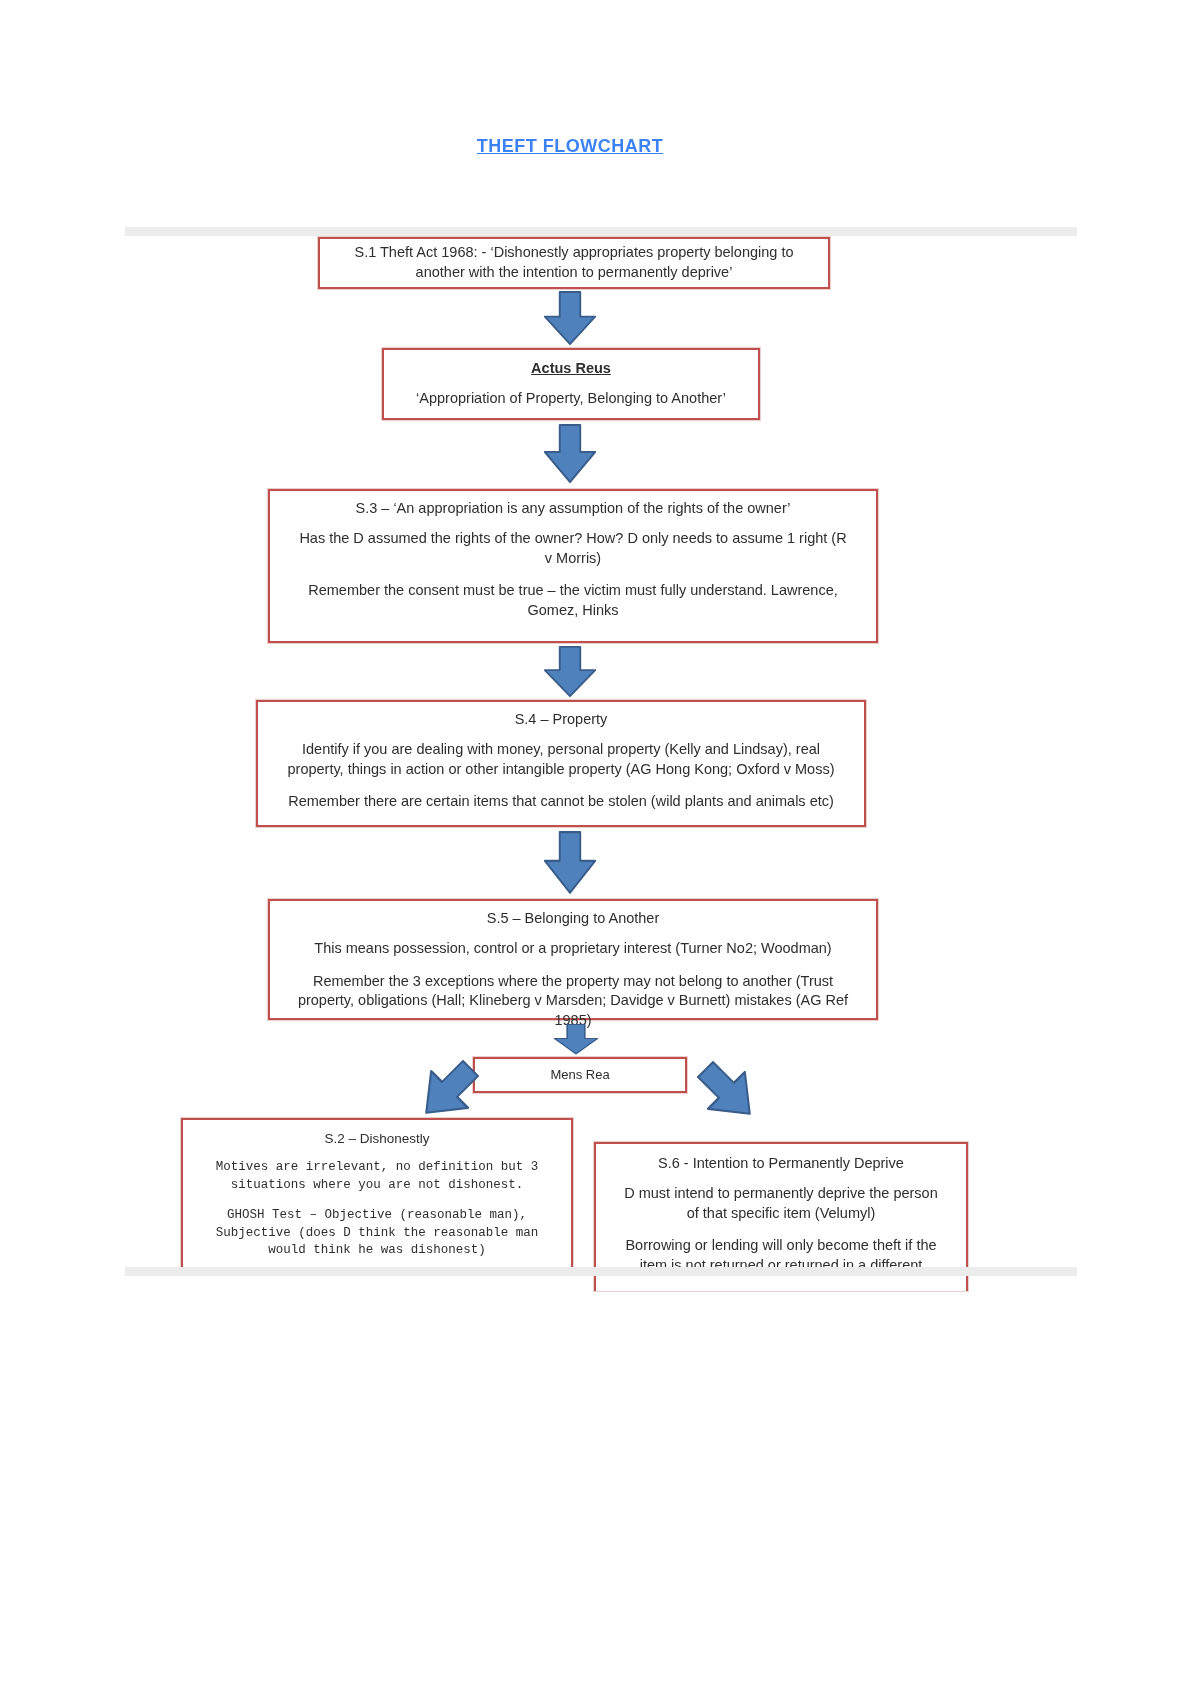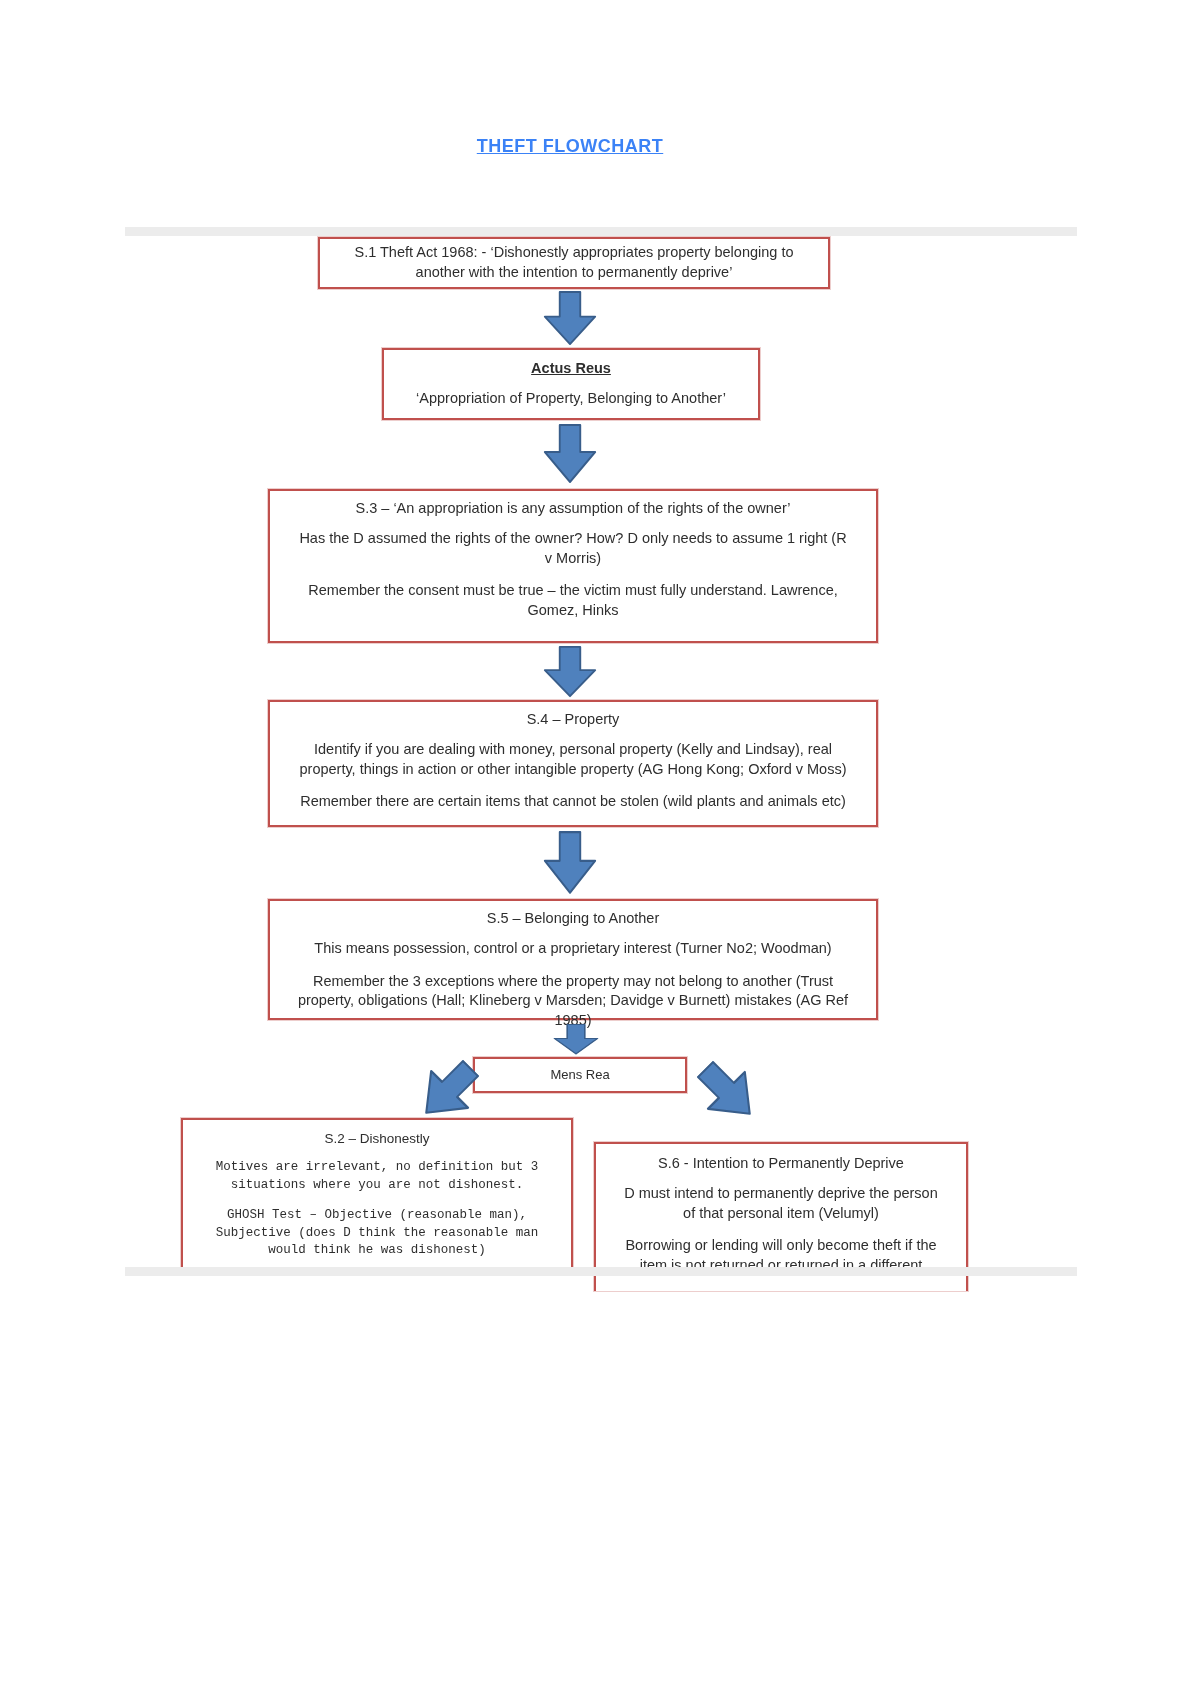--- a/index.html
+++ b/index.html
@@ -114,21 +114,21 @@
     <p>Has the D assumed the rights of the owner? How? D only needs to assume 1 right (R v Morris)</p>
     <p>Remember the consent must be true – the victim must fully understand. Lawrence, Gomez, Hinks</p>
   </div>
 
   <div class="arrow" style="left:542px; top:646px; width:56px; height:52px;">
     <svg viewBox="0 0 60 58" preserveAspectRatio="none">
       <path d="M19 1 H41 V27 H57 L30 56 L3 27 H19 Z" fill="#4f81bd" stroke="#385d8a" stroke-width="2" stroke-linejoin="round"></path>
     </svg>
   </div>
 
-  <div class="box" style="left:268px; top:700px; width:610px; height:127px;">
+  <div class="box" style="left:256px; top:700px; width:610px; height:127px;">
     <div class="bt">S.4 – Property</div>
     <p>Identify if you are dealing with money, personal property (Kelly and Lindsay), real property, things in action or other intangible property (AG Hong Kong; Oxford v Moss)</p>
     <p>Remember there are certain items that cannot be stolen (wild plants and animals etc)</p>
   </div>
 
   <div class="arrow" style="left:542px; top:831px; width:56px; height:64px;">
     <svg viewBox="0 0 60 58" preserveAspectRatio="none">
       <path d="M19 1 H41 V27 H57 L30 56 L3 27 H19 Z" fill="#4f81bd" stroke="#385d8a" stroke-width="2" stroke-linejoin="round"></path>
     </svg>
   </div>
@@ -162,19 +162,19 @@
   </div>
 
   <div class="box cut small-text" style="left:181px; top:1118px; width:392px; height:149px;">
     <div class="bt">S.2 – Dishonestly</div>
     <p>Motives are irrelevant, no definition but 3 situations where you are not dishonest.</p>
     <p>GHOSH Test – Objective (reasonable man), Subjective (does D think the reasonable man would think he was dishonest)</p>
   </div>
 
   <div class="box cut" style="left:594px; top:1118px; width:374px; height:149px;margin-top:24px;">
     <div class="bt">S.6 - Intention to Permanently Deprive</div>
-    <p>D must intend to permanently deprive the person of that personal item (Velumyl)</p>
+    <p>D must intend to permanently deprive the person of that specific item (Velumyl)</p>
     <p>Borrowing or lending will only become theft if the item is not returned or returned in a different</p>
   </div>
 
   <div class="strip bottom"></div>
 
 </div>
 
 </body></html>

